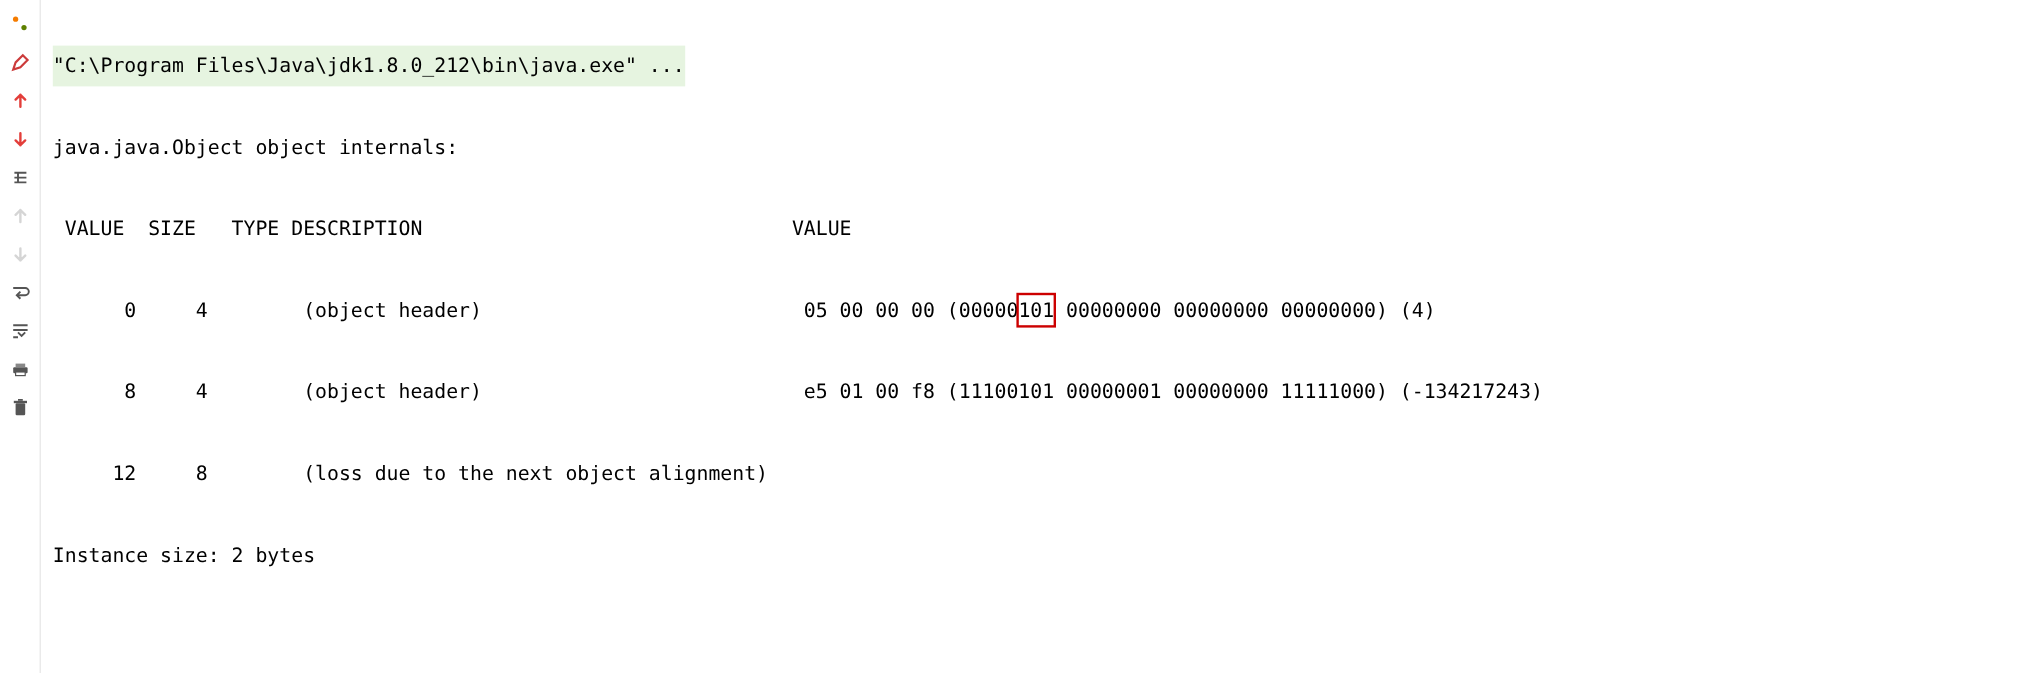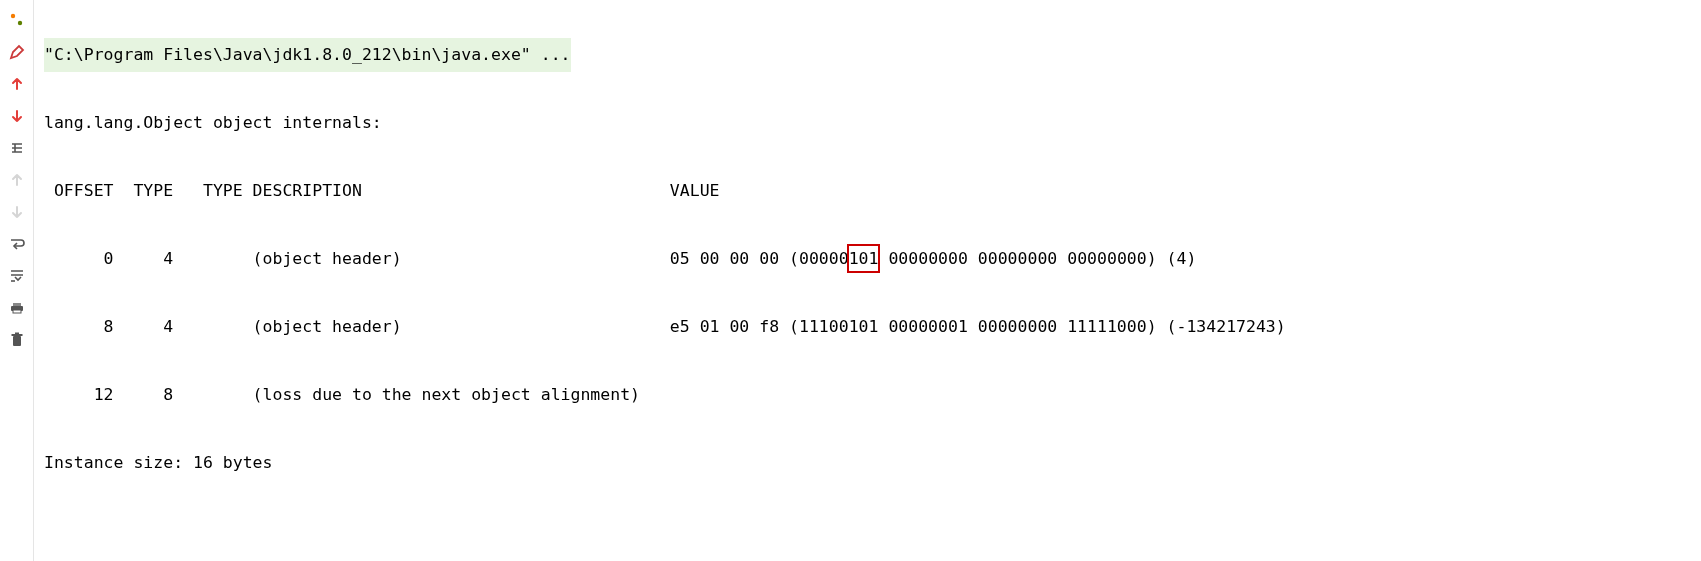--- a/index.html
+++ b/index.html
@@ -123,26 +123,26 @@
     <svg width="14" height="16" viewBox="0 0 14 16">
         <rect x="3" y="4" width="8" height="10" rx="1" fill="#555"></rect>
         <rect x="1.5" y="2" width="11" height="2" fill="#555"></rect>
         <rect x="5" y="0.5" width="4" height="1.5" fill="#555"></rect>
       </svg>
   </div>
 </div>
 
 <div class="console">
 <span class="row"><span class="cmd">"C:\Program Files\Java\jdk1.8.0_212\bin\java.exe" ...</span></span>
-<span class="row">lang.lang.Object object internals:</span>
-<span class="row"> OFFSET  TYPE   TYPE DESCRIPTION                               VALUE</span>
+<span class="row">java.java.Object object internals:</span>
+<span class="row"> VALUE  SIZE   TYPE DESCRIPTION                               VALUE</span>
 <span class="row"><span>      0     4        (object header)                           05 00 00 00 (00000</span><span class="hl">101</span><span> 00000000 00000000 00000000) (4)</span></span>
 <span class="row">      8     4        (object header)                           e5 01 00 f8 (11100101 00000001 00000000 11111000) (-134217243)</span>
 <span class="row">     12     8        (loss due to the next object alignment)</span>
-<span class="row">Instance size: 16 bytes</span>
+<span class="row">Instance size: 2 bytes</span>
 
 
 
 
 
 
 
 
 </div>
 

